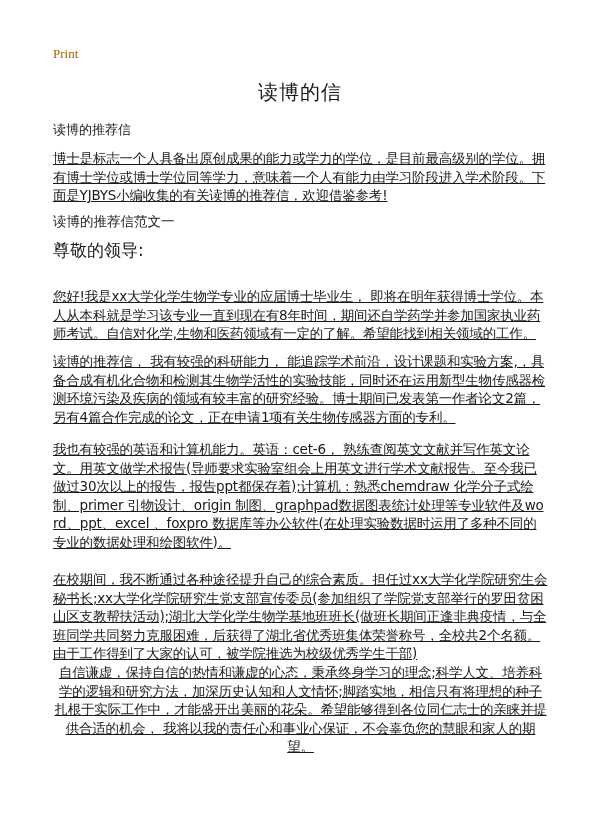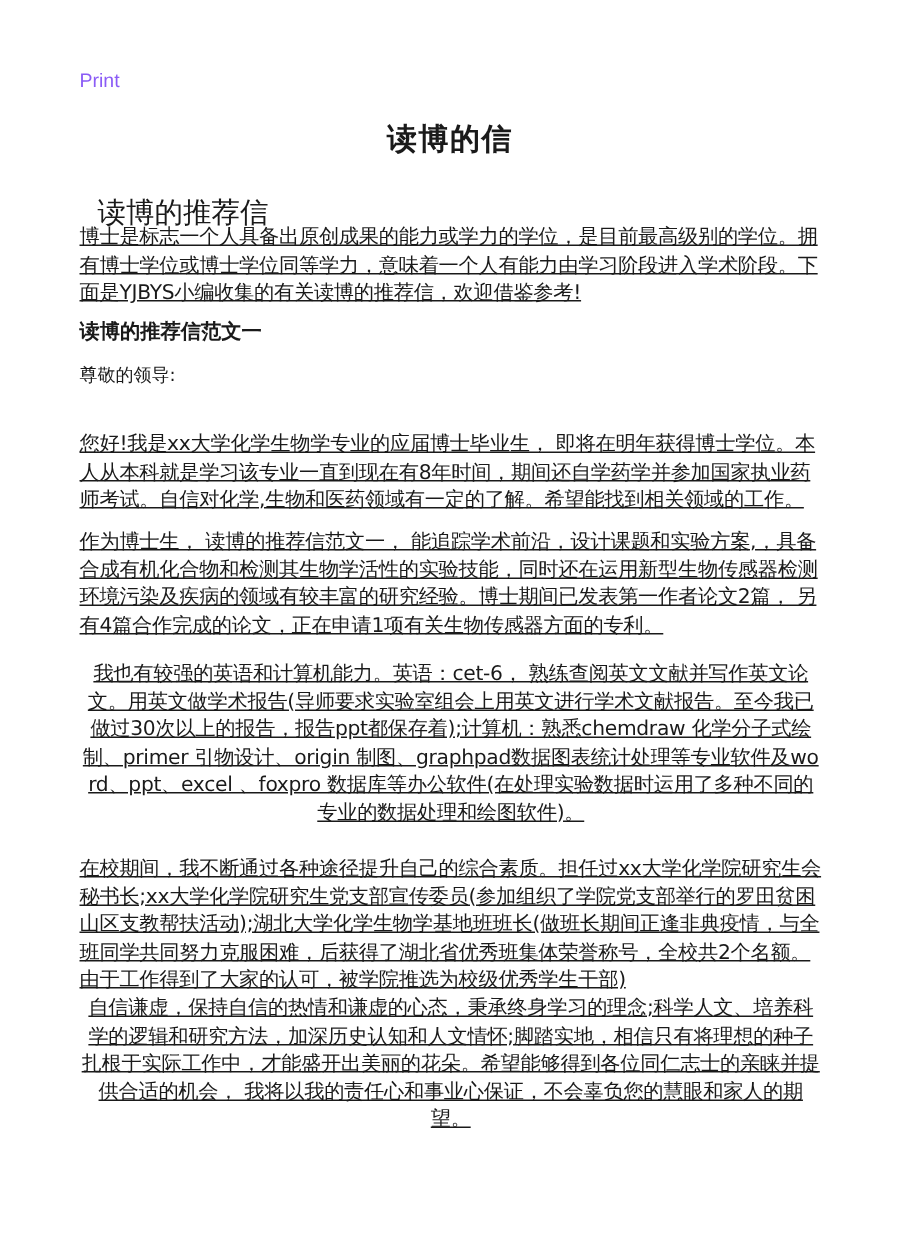--- a/index.html
+++ b/index.html
@@ -18,96 +18,96 @@
     .page {
       position: absolute;
       left: 53px;
       top: 0;
       width: 495px;
     }
     .print-link {
       position: absolute;
       left: 0;
       top: 46px;
-      font-family: Liberation Sans, sans-serif;
+      font-family: Liberation Serif, serif;
       font-size: 13px;
-      color: #8b5cf6;
+      color: #a16207;
       text-decoration: none;
       line-height: 16px;
     }
     .doc-title {
       position: absolute;
       left: -53px;
       width: 600px;
       top: 78px;
       text-align: center;
       font-size: 20px;
-      font-weight: bold;
+      font-weight: normal;
       margin: 0;
       line-height: 28px;
       letter-spacing: 1px;
     }
     .subtitle {
       position: absolute;
       left: 0;
       top: 121px;
-      font-size: 19px;
+      font-size: 13px;
       line-height: 18px;
-      margin: 12px;
+      margin: 0;
     }
     .body-text {
       position: absolute;
       left: 0;
       width: 495px;
       font-size: 13.5px;
       line-height: 18.5px;
       margin: 0;
       text-align: left;
       word-break: break-all;
       letter-spacing: -0.2px;
       text-decoration: underline;
     }
     .section-heading {
       position: absolute;
       left: 0;
       top: 212px;
       font-size: 13.5px;
-      font-weight: bold;
+      font-weight: normal;
       line-height: 18px;
       margin: 0;
     }
     .greeting {
       position: absolute;
       left: 0;
       top: 241px;
-      font-size: 12px;
+      font-size: 17px;
       line-height: 18px;
       margin: 0;
     }
     #p-intro { top: 149px; }
     #p1 { top: 287px; }
     #p2 { top: 352px; }
-    #p3 { top: 440px; text-align: center; }
+    #p3 { top: 440px; }
     #p4 { top: 570px; }
     #p5 { top: 663px; text-align: center; }
   </style>
 </head>
 <body>
 
 <div class="page">
   <a class="print-link">Print</a>
 
   <h1 class="doc-title">读博的信</h1>
 
   <p class="subtitle">读博的推荐信</p>
 
   <p class="body-text" id="p-intro">博士是标志一个人具备出原创成果的能力或学力的学位，是目前最高级别的学位。拥有博士学位或博士学位同等学力，意味着一个人有能力由学习阶段进入学术阶段。下面是YJBYS小编收集的有关读博的推荐信，欢迎借鉴参考!</p>
 
   <h2 class="section-heading">读博的推荐信范文一</h2>
 
   <p class="greeting">尊敬的领导:</p>
 
   <p class="body-text" id="p1">您好!我是xx大学化学生物学专业的应届博士毕业生， 即将在明年获得博士学位。本人从本科就是学习该专业一直到现在有8年时间，期间还自学药学并参加国家执业药师考试。自信对化学,生物和医药领域有一定的了解。希望能找到相关领域的工作。</p>
-  <p class="body-text" id="p2">作为博士生， 读博的推荐信范文一， 能追踪学术前沿，设计课题和实验方案,，具备合成有机化合物和检测其生物学活性的实验技能，同时还在运用新型生物传感器检测环境污染及疾病的领域有较丰富的研究经验。博士期间已发表第一作者论文2篇， 另有4篇合作完成的论文，正在申请1项有关生物传感器方面的专利。</p>
+  <p class="body-text" id="p2">读博的推荐信， 我有较强的科研能力， 能追踪学术前沿，设计课题和实验方案,，具备合成有机化合物和检测其生物学活性的实验技能，同时还在运用新型生物传感器检测环境污染及疾病的领域有较丰富的研究经验。博士期间已发表第一作者论文2篇， 另有4篇合作完成的论文，正在申请1项有关生物传感器方面的专利。</p>
   <p class="body-text" id="p3">我也有较强的英语和计算机能力。英语：cet-6， 熟练查阅英文文献并写作英文论文。用英文做学术报告(导师要求实验室组会上用英文进行学术文献报告。至今我已做过30次以上的报告，报告ppt都保存着);计算机：熟悉chemdraw 化学分子式绘制、primer 引物设计、origin 制图、graphpad数据图表统计处理等专业软件及word、ppt、excel 、foxpro 数据库等办公软件(在处理实验数据时运用了多种不同的专业的数据处理和绘图软件)。</p>
   <p class="body-text" id="p4">在校期间，我不断通过各种途径提升自己的综合素质。担任过xx大学化学院研究生会秘书长;xx大学化学院研究生党支部宣传委员(参加组织了学院党支部举行的罗田贫困山区支教帮扶活动);湖北大学化学生物学基地班班长(做班长期间正逢非典疫情，与全班同学共同努力克服困难，后获得了湖北省优秀班集体荣誉称号，全校共2个名额。由于工作得到了大家的认可，被学院推选为校级优秀学生干部)</p>
   <p class="body-text" id="p5">自信谦虚，保持自信的热情和谦虚的心态，秉承终身学习的理念;科学人文、培养科学的逻辑和研究方法，加深历史认知和人文情怀;脚踏实地，相信只有将理想的种子扎根于实际工作中，才能盛开出美丽的花朵。希望能够得到各位同仁志士的亲睐并提供合适的机会， 我将以我的责任心和事业心保证，不会辜负您的慧眼和家人的期望。</p>
 </div>
 
 </body></html>

